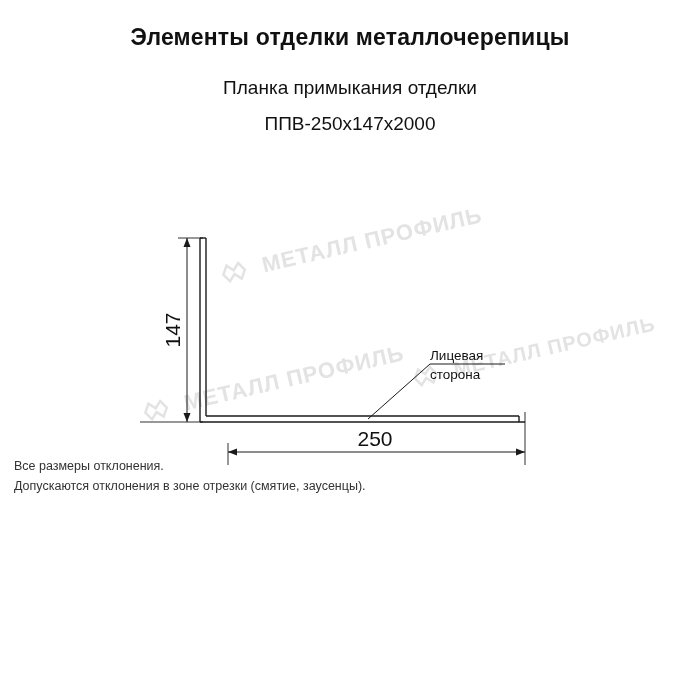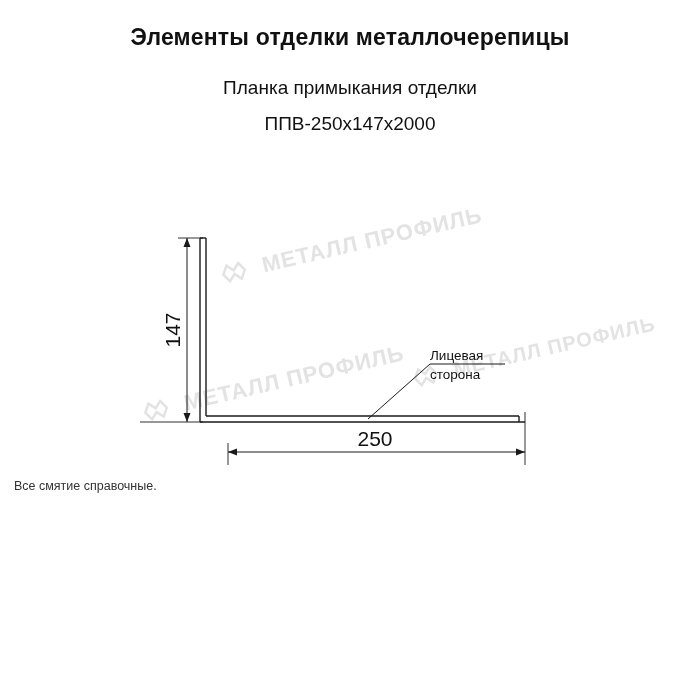--- a/index.html
+++ b/index.html
@@ -174,16 +174,17 @@
         <line x1="368" y1="229" x2="430" y2="174" stroke="#1a1a1a" stroke-width="1"></line>
         <line x1="430" y1="174" x2="505" y2="174" stroke="#1a1a1a" stroke-width="1"></line>
         <text class="callout-label" x="430" y="170">Лицевая</text>
         <text class="callout-label" x="430" y="189">сторона</text>
       </g>
 
     </svg>
   </div>
 
   <div class="footer">
-    <div>Все смятие справочные.</div>
+    <div>Все размеры отклонения.</div>
+    <div>Допускаются отклонения в зоне отрезки (смятие, заусенцы).</div>
   </div>
 
 </div>
 
 </body></html>

